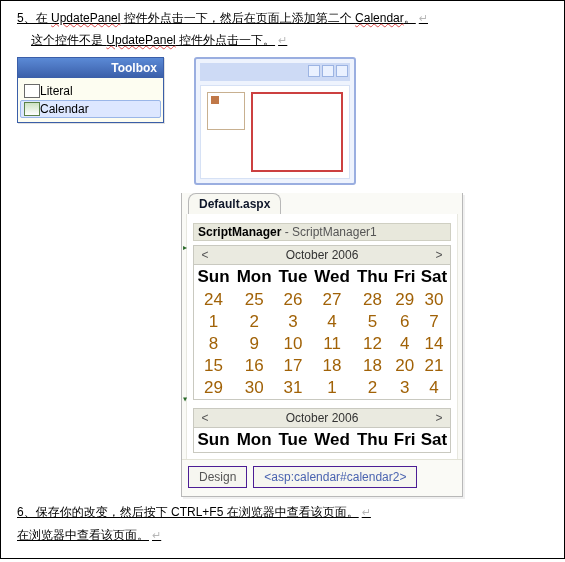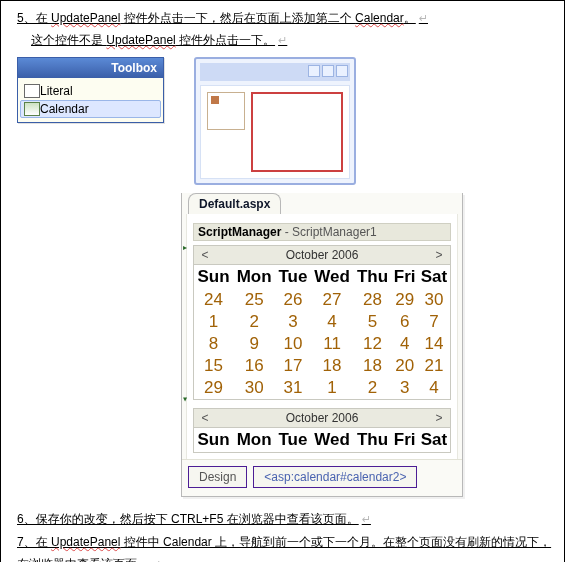--- a/index.html
+++ b/index.html
@@ -380,24 +380,21 @@
             </table>
         </div>
       </div>
 
       <div class="bottombar">
         <div class="btn">Design</div>
         <div class="btn sel">&lt;asp:calendar#calendar2&gt;</div>
       </div>
     </div>
 
-    <div class="para" style="margin-top:13px">
+    <div class="para" style="margin-top:6px">
       <span>6、保存你的改变，然后按下 CTRL+F5 在浏览器中查看该页面。</span><span class="ret">↵</span>
-    </div>
-    <div class="para">
-      <span>7、在 </span><span class="red-under">UpdatePanel</span><span> 控件中 Calendar 上，导航到前一个或下一个月。在整个页面没有刷新的情况下，</span>
     </div>
     <div class="para">
       <span>在浏览器中查看该页面。</span><span class="ret">↵</span>
     </div>
 
   </div>
 </div>
 
 </body></html>

